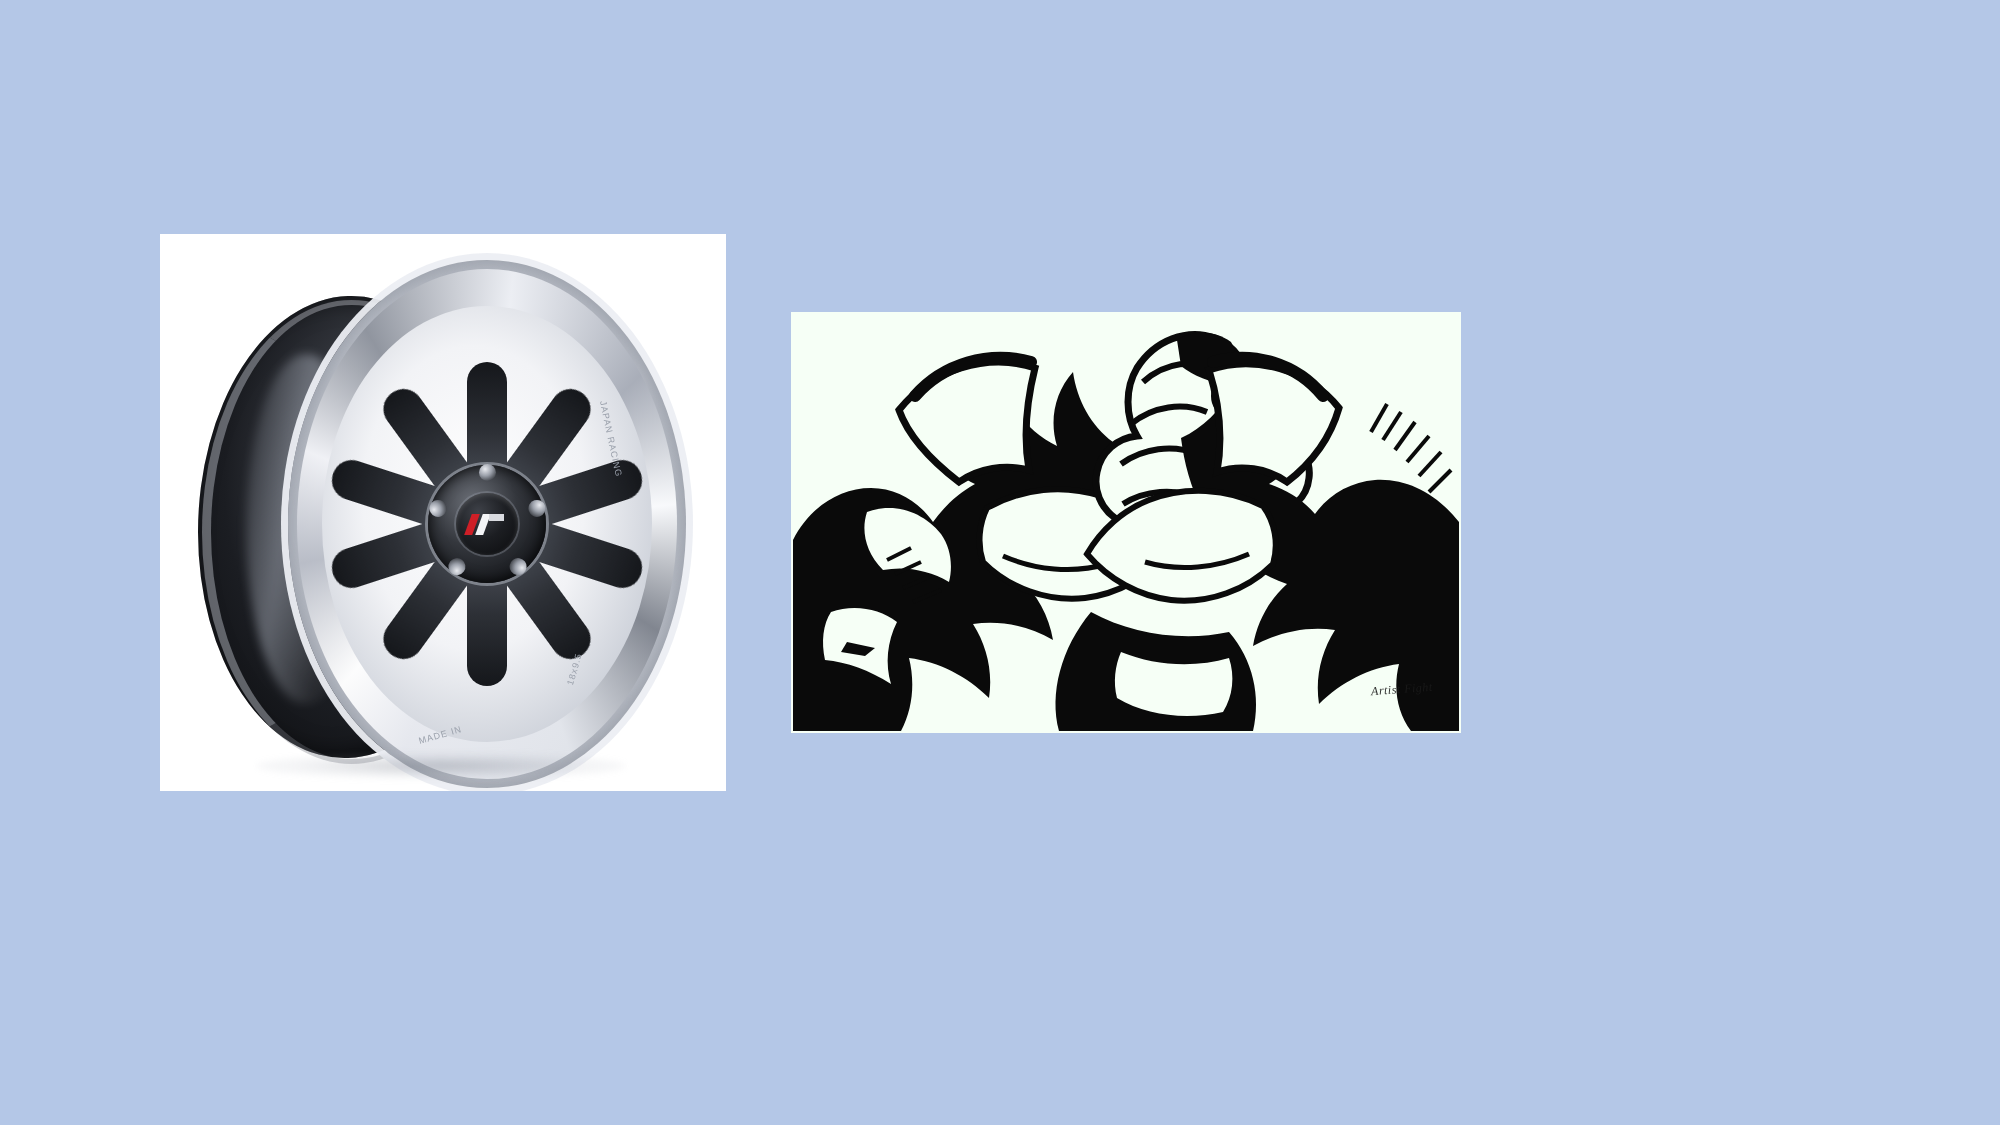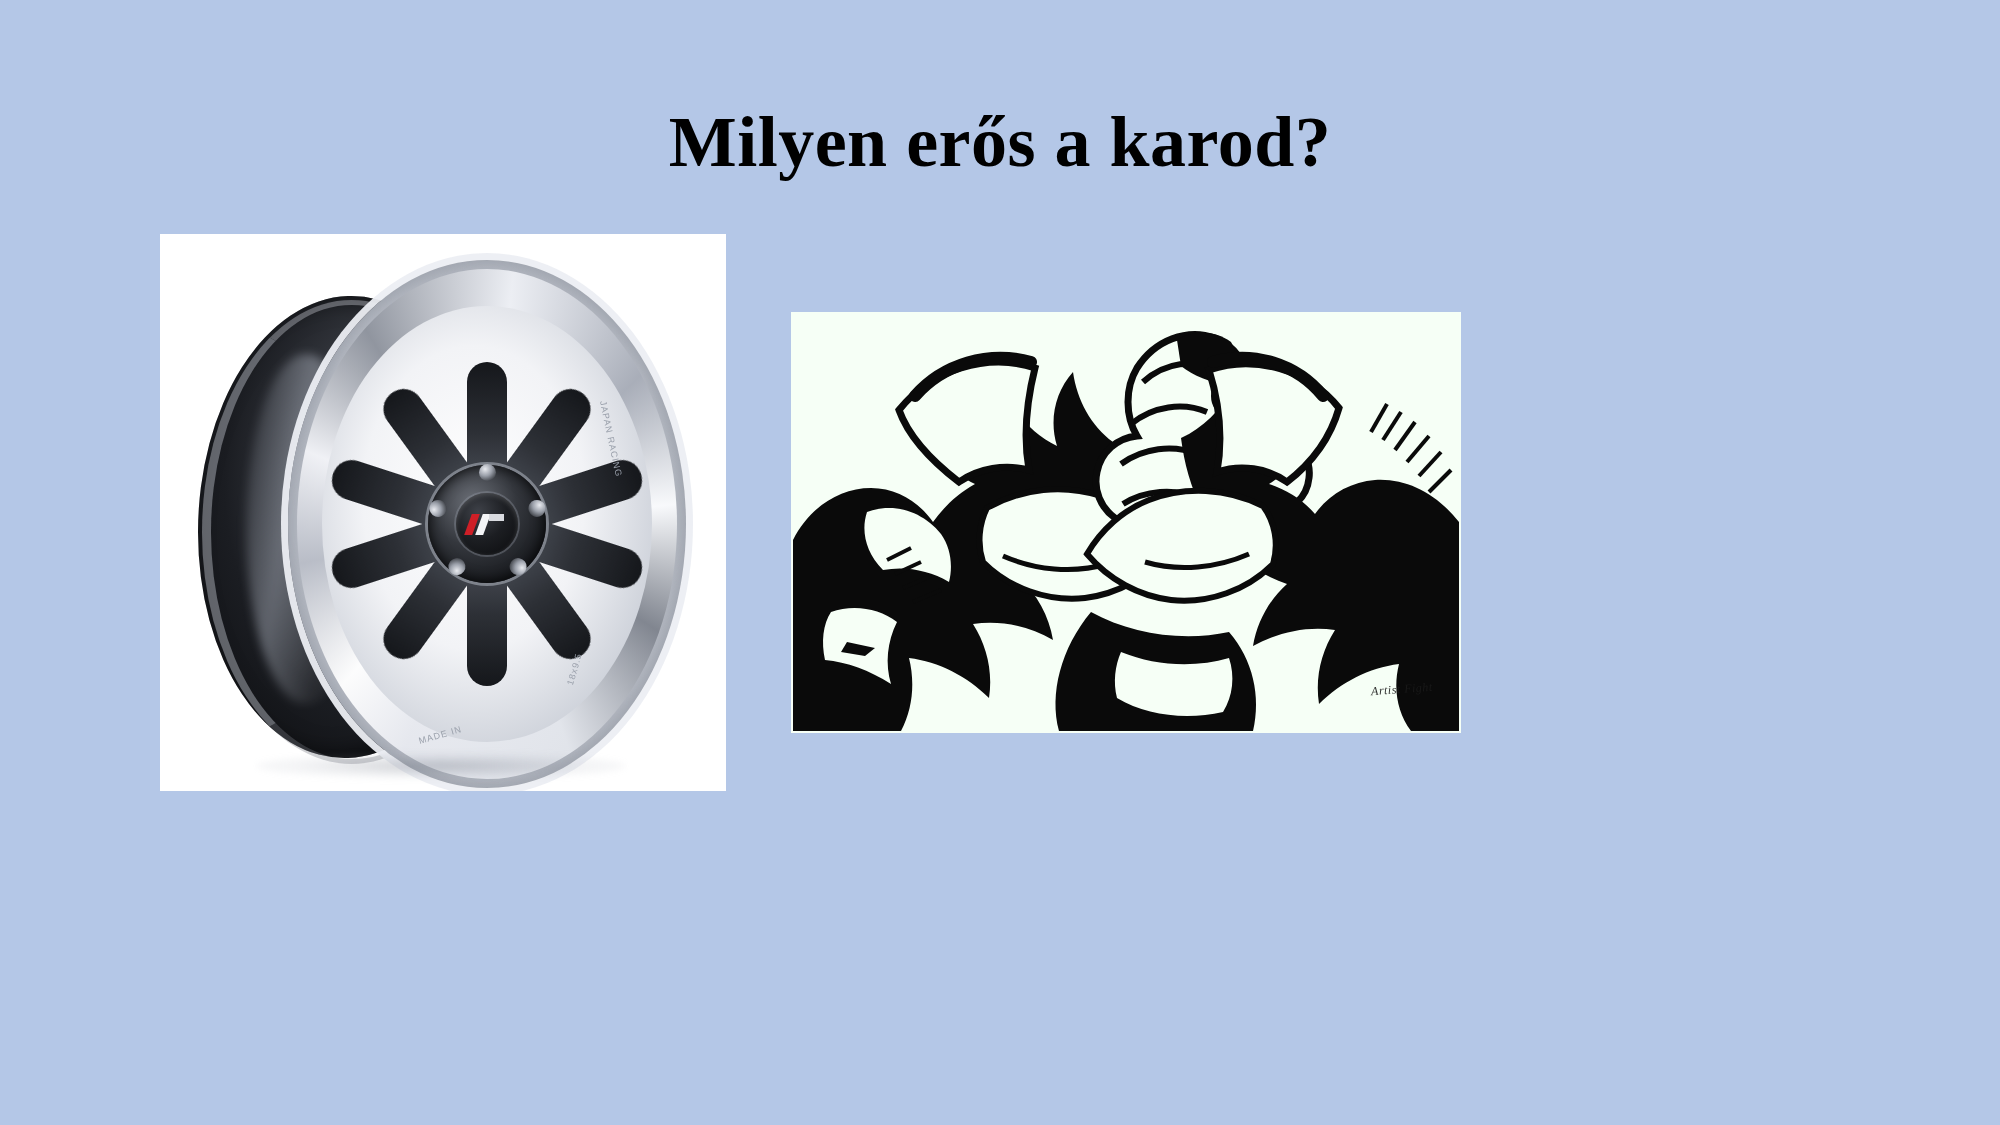--- a/index.html
+++ b/index.html
@@ -220,21 +220,20 @@
     letter-spacing: 0.5px;
     transform: rotate(-4deg);
     opacity: 0.9;
   }
 </style>
 </head>
 <body>
 
 <div id="slide">
 
-  <div id="slide-title">Milyen erős a karod?</div>
 
   <div id="wheel-photo">
     <div class="wheel-stage">
 
       <div class="barrel"></div>
       <div class="barrel-lip"></div>
       <div class="barrel-sheen"></div>
 
       <div class="face">
         <div class="face-inner">

